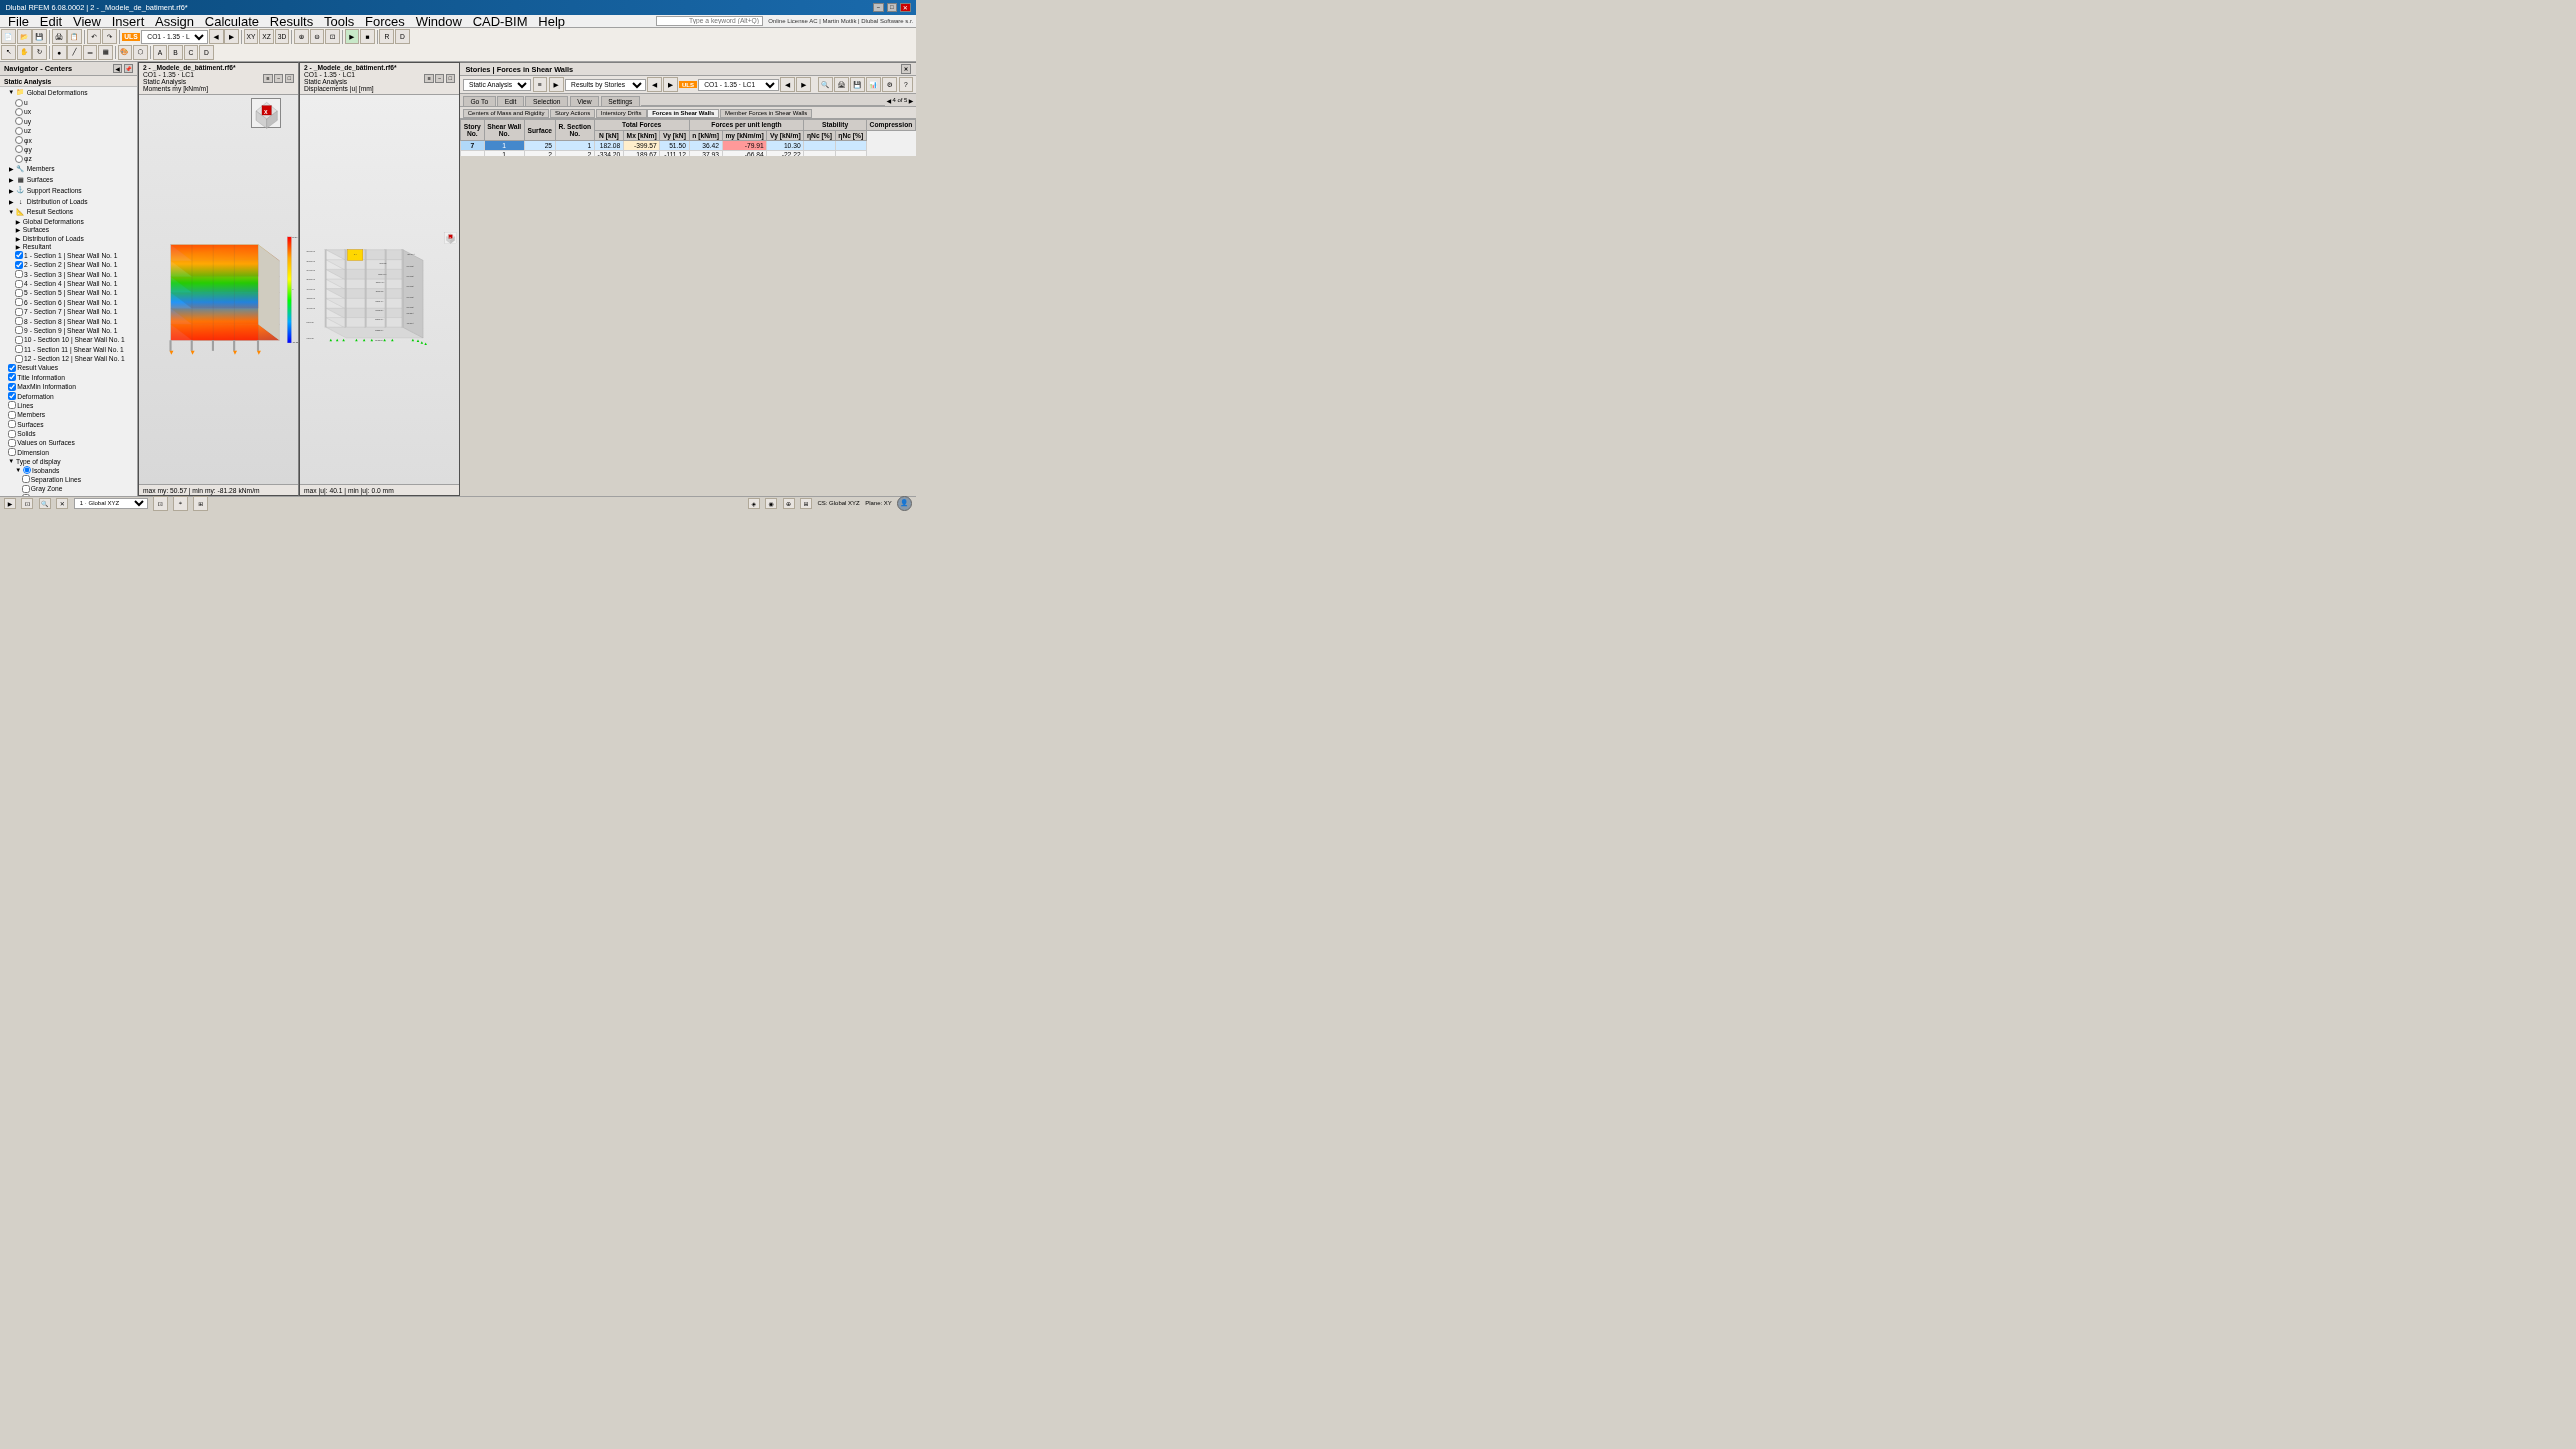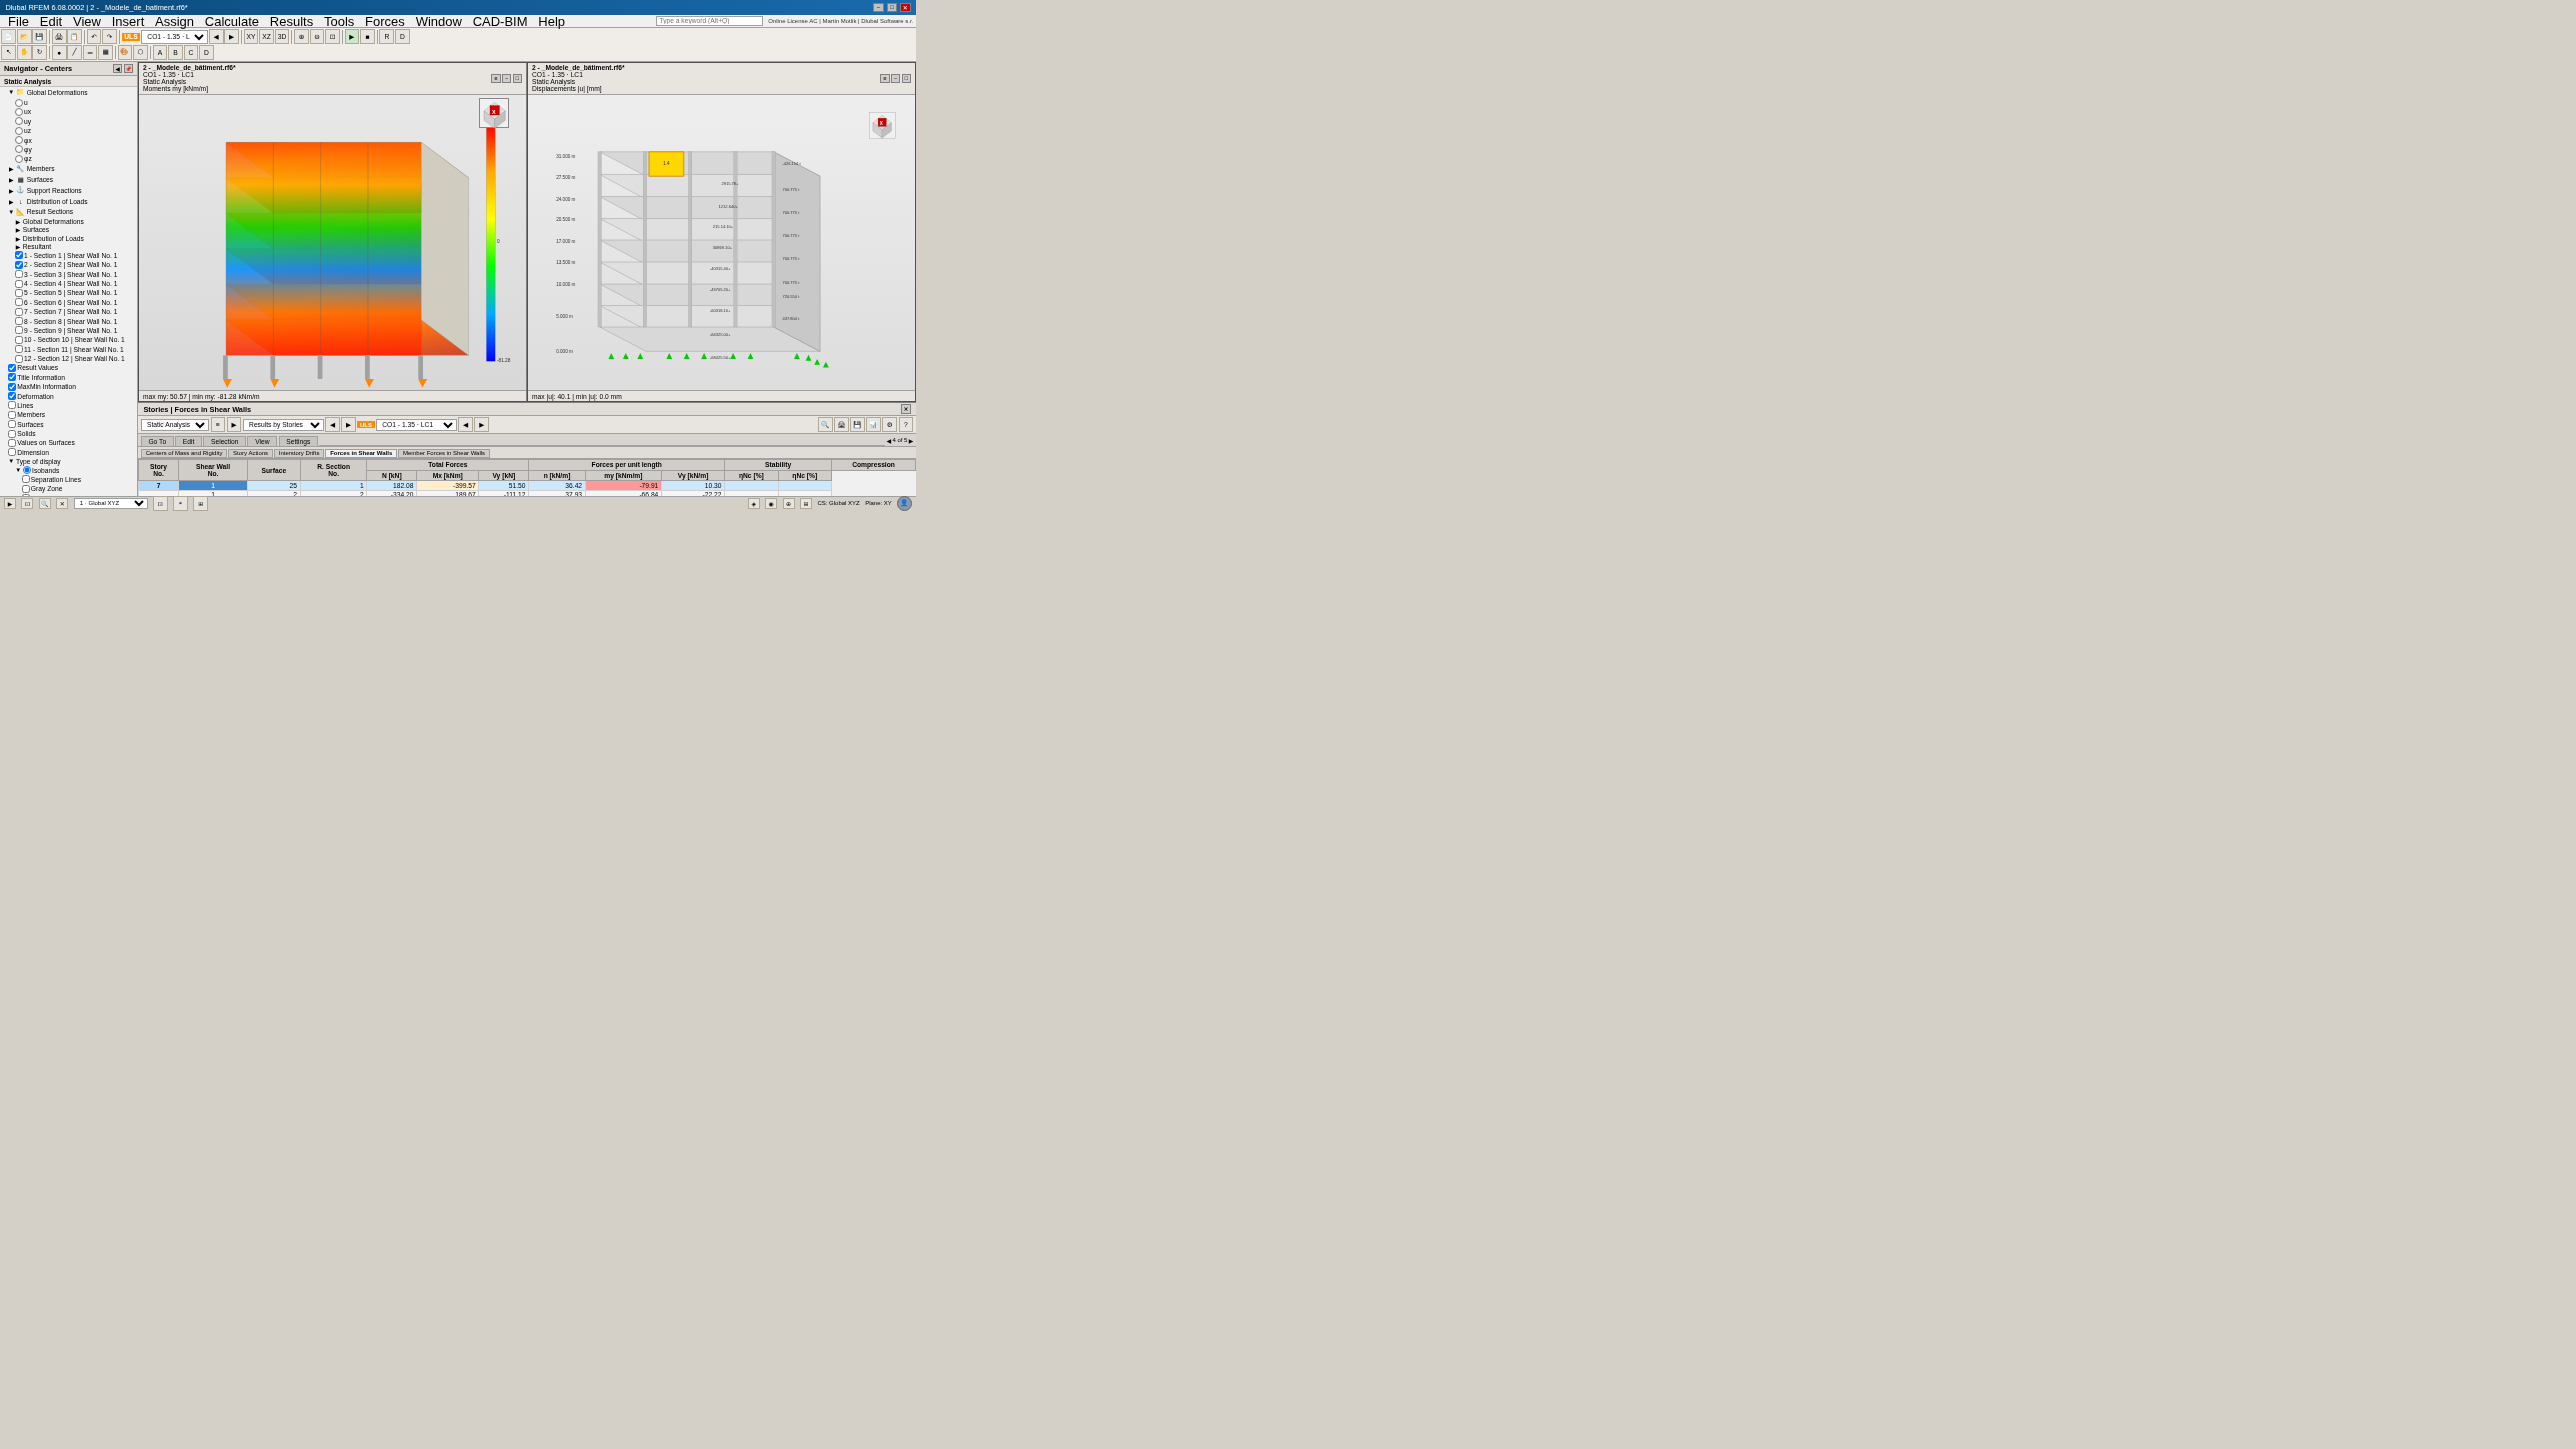--- a/index.html
+++ b/index.html
@@ -32,21 +32,21 @@
     .nav-indent1 { padding-left: 8px; }
     .nav-indent2 { padding-left: 14.8px; }
     .nav-indent3 { padding-left: 21.5px; }
     .nav-expand { width: 6.7px; height: 6.7px; display: inline-flex; align-items: center; justify-content: center; cursor: pointer; margin-right: 1.3px; font-size: 6px; }
     .nav-icon { width: 9.4px; height: 9.4px; margin-right: 1.3px; display: inline-flex; align-items: center; justify-content: center; font-size: 6.7px; }
     .nav-checkbox { width: 8px; height: 8px; margin-right: 1.3px; }
     .nav-radio { width: 8px; height: 8px; margin-right: 1.3px; }
     .nav-label { font-size: 6.7px; }
 
     
-    #content-area { flex: 1; display: flex; flex-direction: column; overflow: hidden; }
+    #content-area { flex: 1; display: flex; flex-direction: row; overflow: hidden; }
 
     
     #viewports { display: flex; flex: 1; overflow: hidden; }
     
     .viewport-panel { flex: 1; background: #3a3a3a; border: 0.7px solid #505050; display: flex; flex-direction: column; position: relative; }
     .viewport-header { background: #e8e4e0; border-bottom: 0.7px solid #a0a0a0; padding: 1.3px 4px; display: flex; justify-content: space-between; align-items: center; font-size: 6.7px; }
     .viewport-header-left { display: flex; flex-direction: column; }
     .viewport-header-controls { display: flex; gap: 1.3px; }
     .vp-ctrl-btn { width: 9.4px; height: 9.4px; background: #d0ccc8; border: 0.7px solid #808080; display: flex; align-items: center; justify-content: center; font-size: 5.4px; cursor: pointer; }
     .viewport-canvas { flex: 1; position: relative; overflow: hidden; }
@@ -105,21 +105,21 @@
   <div class="menu-item">Insert</div>
   <div class="menu-item">Assign</div>
   <div class="menu-item">Calculate</div>
   <div class="menu-item">Results</div>
   <div class="menu-item">Tools</div>
   <div class="menu-item">Forces</div>
   <div class="menu-item">Window</div>
   <div class="menu-item">CAD-BIM</div>
   <div class="menu-item">Help</div>
   <div style="flex:1;"></div>
-  <input type="text" id="search-input" placeholder="Type a keyword (Alt+Q)" style="width: 107px; height: 10.7px; font-size: 6.7px; border: 0.7px solid rgb(160, 160, 160); padding: 0px 2.7px;">
+  <input type="text" id="search-input" placeholder="Type a keyword (Alt+Q)" style="width: 107px; height: 10.7px; font-size: 6.7px; border: 0.7px solid rgb(160, 160, 160); padding: 0px 2.7px; text-align: right;">
   <span style="margin-left:5.4px;font-size:6px;color:#333;">Online License AC | Martin Motlik | Dlubal Software s.r.</span>
 </div>
 
 <div id="toolbar-area">
   <div class="toolbar-row">
 
     <div class="tb-btn" title="New">📄</div>
     <div class="tb-btn" title="Open">📂</div>
     <div class="tb-btn" title="Save">💾</div>
     <div class="tb-separator"></div>

